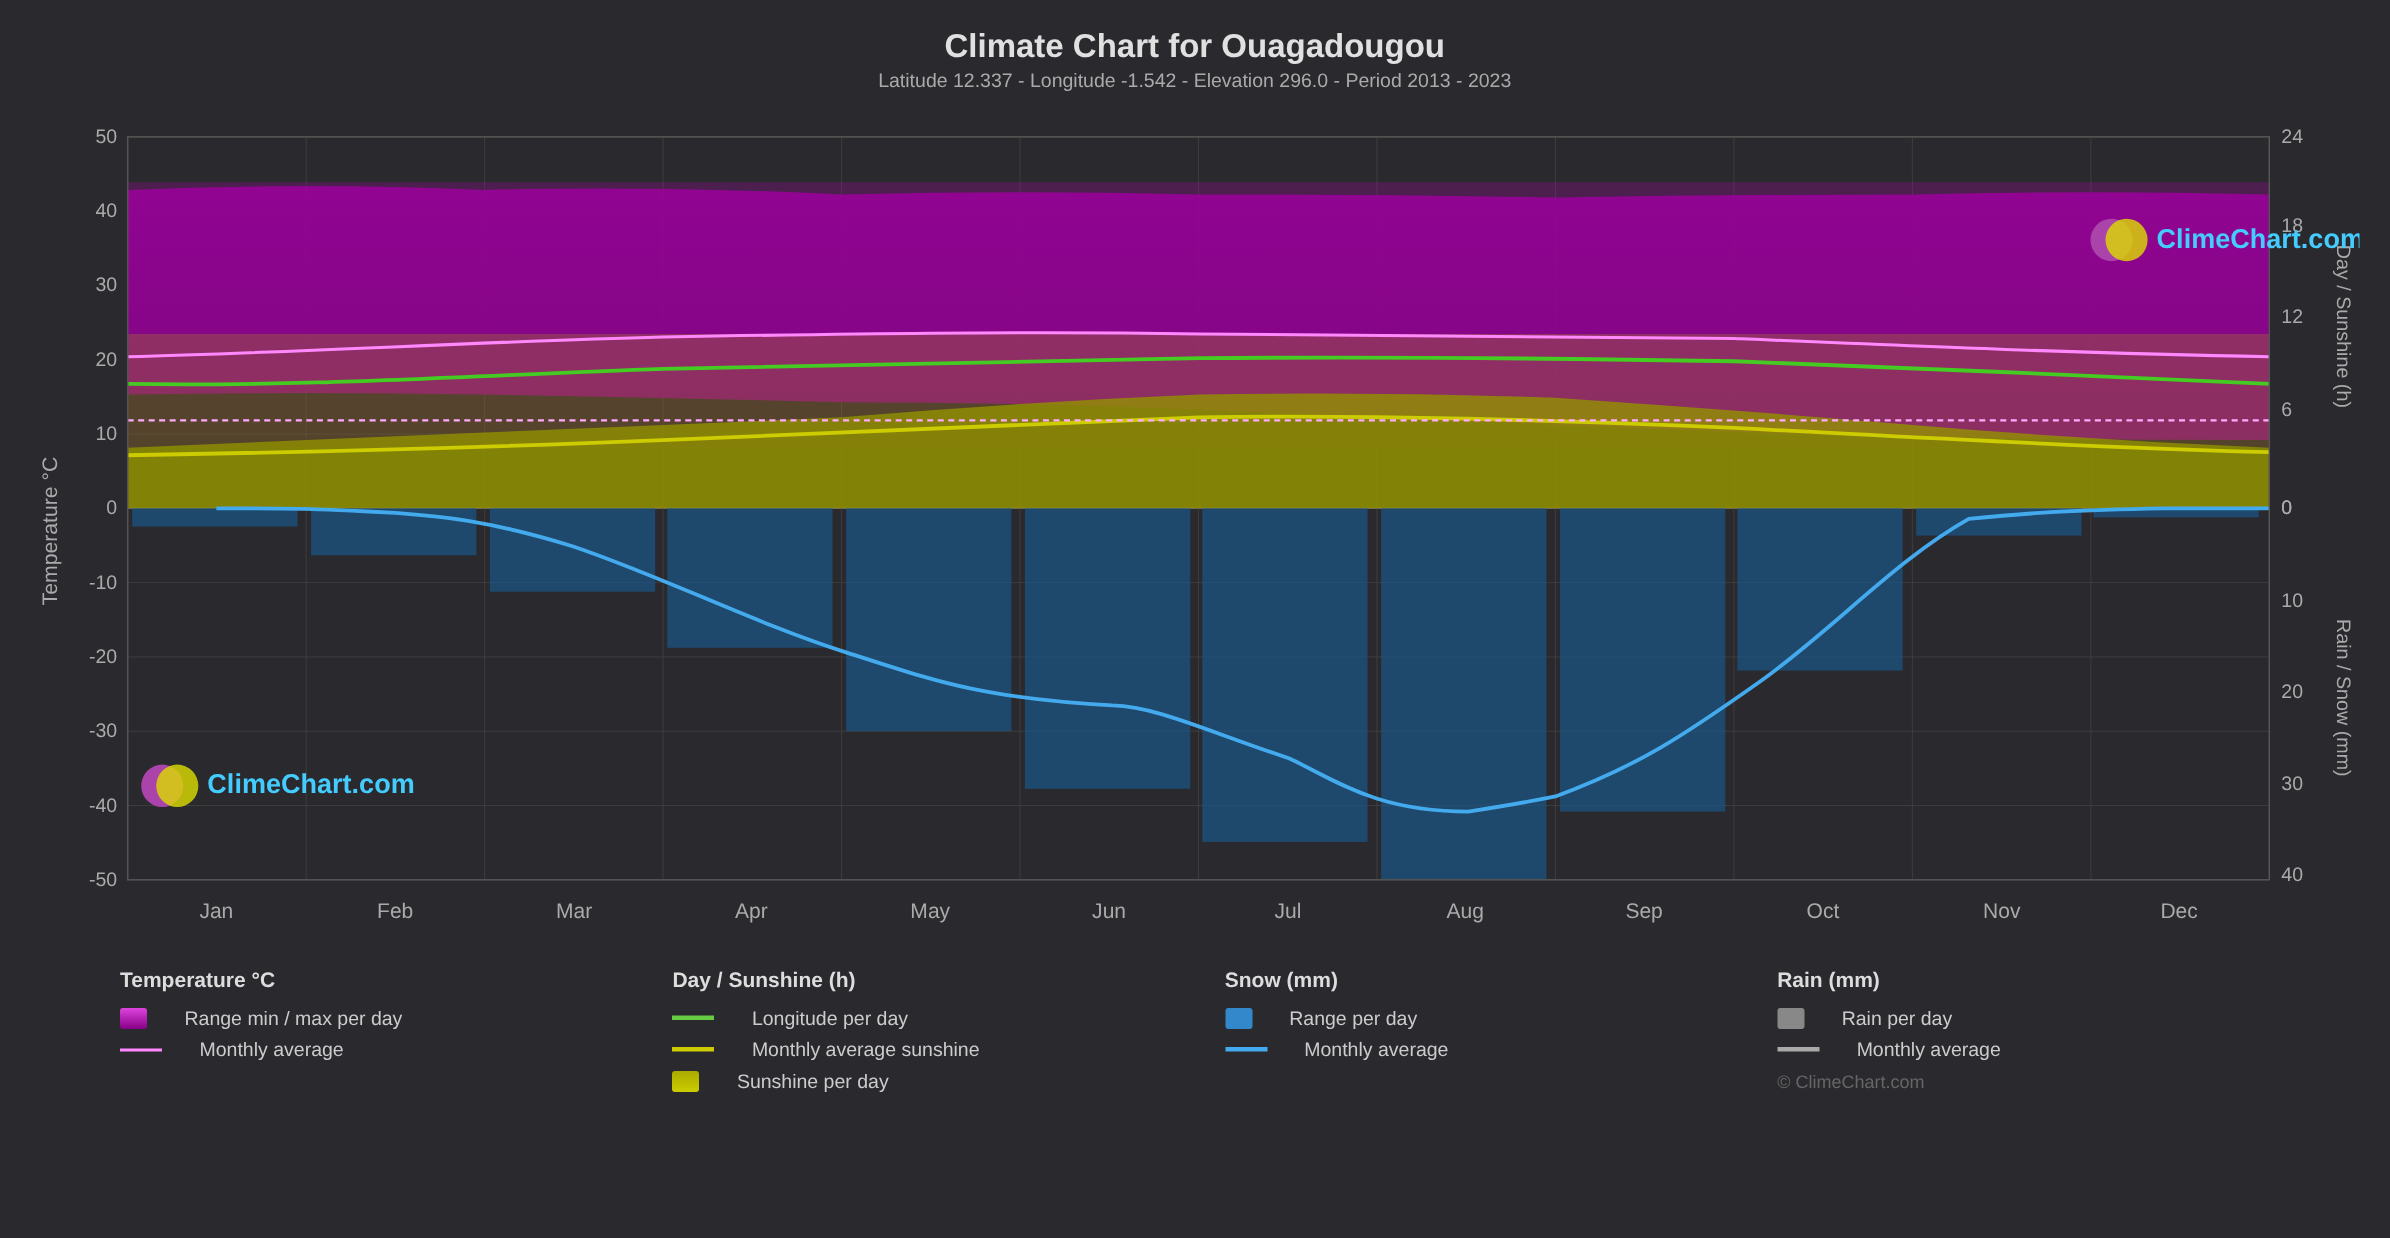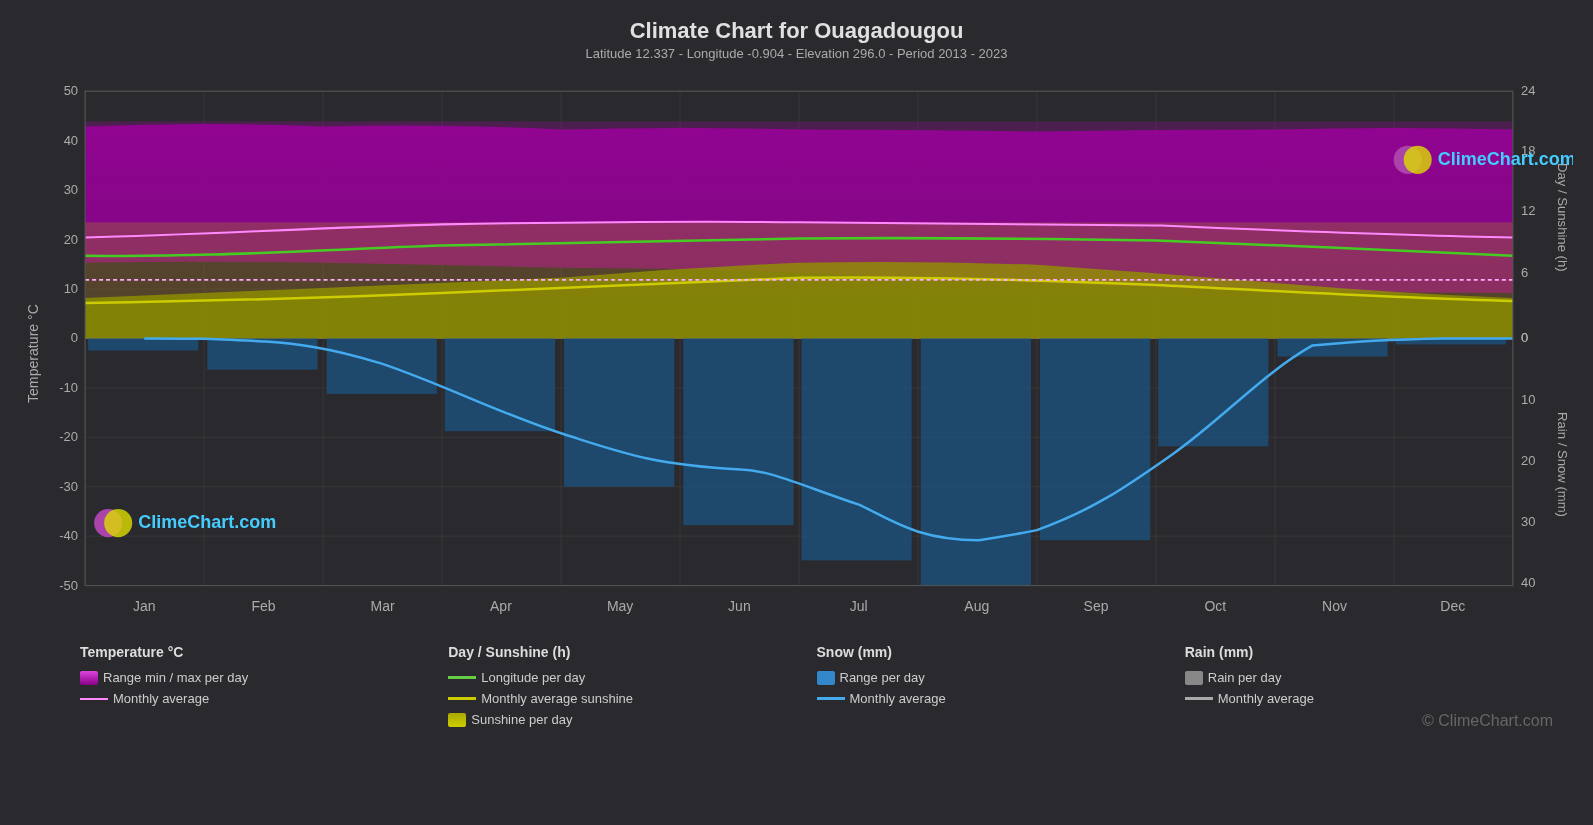--- a/index.html
+++ b/index.html
@@ -57,21 +57,21 @@
     }
     .legend-col-title {
       color: #ddd;
       font-size: 14px;
       font-weight: bold;
       margin-bottom: 4px;
     }
     .legend-item {
       display: flex;
       align-items: center;
-      gap: 5px;
+      gap: 25px;
       font-size: 13px;
       color: #ccc;
     }
     .legend-swatch {
       width: 18px;
       height: 14px;
       display: inline-block;
       border-radius: 2px;
     }
     .legend-line {
@@ -79,21 +79,21 @@
       height: 3px;
       display: inline-block;
     }
   </style>
 </head>
 <body>
 
 <div class="page-wrapper">
   <div class="header">
     <h1>Climate Chart for Ouagadougou</h1>
-    <div class="subtitle">Latitude 12.337 - Longitude -0.904 - Elevation 296.0 - Period 2013 - 2023</div>
+    <div class="subtitle">Latitude 12.337 - Longitude -1.542 - Elevation 296.0 - Period 2013 - 2023</div>
   </div>
 
   <div class="chart-area">
     <svg class="main-chart" viewBox="0 0 1550 560" preserveAspectRatio="none">
       <defs>
 
         <linearGradient id="purpleGrad" x1="0" y1="0" x2="0" y2="1">
           <stop offset="0%" stop-color="#aa00aa" stop-opacity="0.9"></stop>
           <stop offset="100%" stop-color="#660066" stop-opacity="0.7"></stop>
         </linearGradient>
@@ -305,17 +305,17 @@
       <div class="legend-col-title">Rain (mm)</div>
       <div class="legend-item">
         <span class="legend-swatch" style="background: #888888;"></span>
         <span>Rain per day</span>
       </div>
       <div class="legend-item">
         <span class="legend-line" style="background: #aaaaaa;"></span>
         <span>Monthly average</span>
       </div>
 
-      <div style="margin-top: auto; text-align: right; color: #666; font-size: 16px;">© ClimeChart.com</div>
+      <div style="margin-top: auto; color: #666; font-size: 12px;">© ClimeChart.com</div>
     </div>
 
   </div>
 </div>
 
 </body></html>

